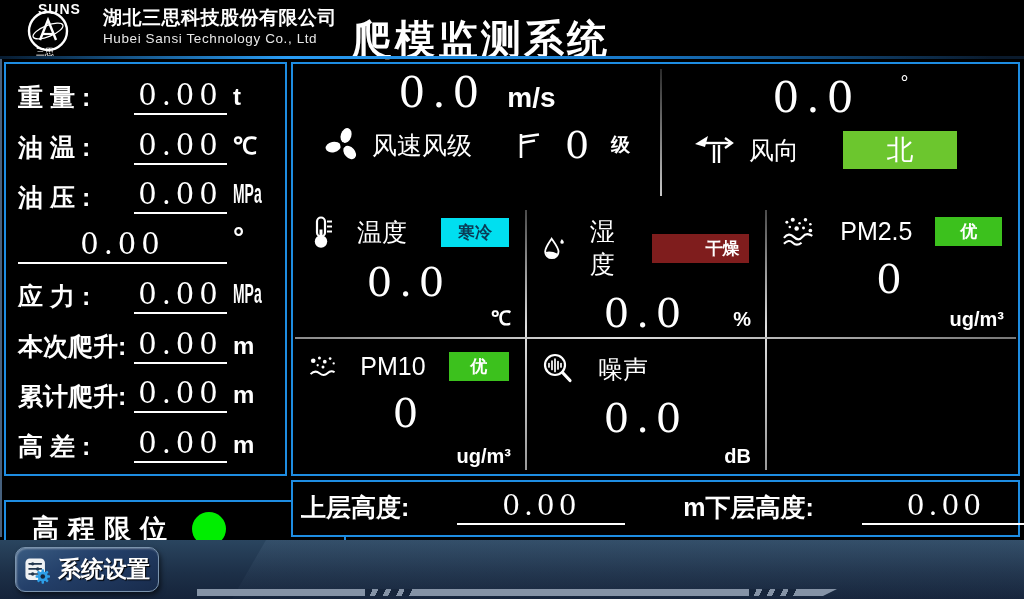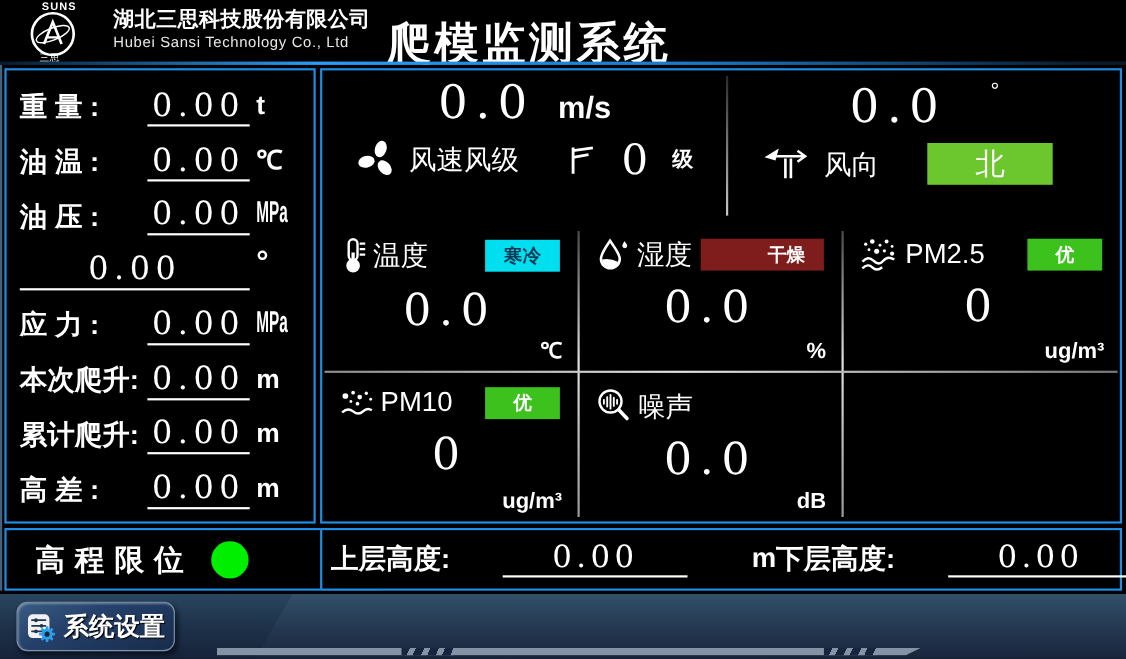--- a/index.html
+++ b/index.html
@@ -3,35 +3,35 @@
 <meta charset="utf-8">
 <style>
   html,body { margin:0; padding:0; background:#000; }
   .screen {
     position:relative; width:1024px; height:599px; background:#000;
     font-family:"Liberation Sans", sans-serif; color:#fff; overflow:hidden;
     -webkit-user-select:none; user-select:none;
   }
   
   .header { position:absolute; left:0; top:0; width:1024px; height:56px; background:#000; }
-  .logo-suns { position:absolute; left:38px; top:1px; font-size:10px; font-weight:bold; letter-spacing:1px; }
+  .logo-suns { position:absolute; left:38px; top:1px; font-size:14px; font-weight:bold; letter-spacing:1px; }
   .logo-circle { position:absolute; left:26px; top:9px; width:44px; height:44px; }
   .logo-sansi { position:absolute; left:36px; top:46px; font-size:9px; }
   .company-cn { position:absolute; left:103px; top:5px; font-size:19px; font-weight:bold; letter-spacing:0.5px; }
   .company-en { position:absolute; left:103px; top:31px; font-size:13.5px; color:#e8e8e8; letter-spacing:0.6px; }
   .page-title { position:absolute; left:352px; top:12px; font-size:40px; font-weight:bold; letter-spacing:3px; }
   .timestamp { position:absolute; left:612px; top:15px; font-size:25px; font-weight:bold; letter-spacing:0.5px; }
   .header-divider { position:absolute; left:0; top:56px; width:1024px; height:3px;
     background:linear-gradient(90deg,#071b30 0%, #2a9df5 28%, #1878c8 62%, #0a1a2c 97%); }
   .bezel-line { position:absolute; left:0; top:59px; width:2px; height:478px; background:#4c6residual; background:#46617e; }
 
   
   .panel { position:absolute; background:#000; border:2px solid #1e8de2; box-sizing:border-box; }
   .left-main   { left:4px;   top:62px;  width:283px; height:414px; display:flex; flex-direction:column; justify-content:space-around; padding:4px 10px 8px 12px; }
-  .left-bottom { left:4px;   top:480px; width:342px; height:57px;  display:flex; align-items:center; }
+  .left-bottom { left:4px;   top:500px; width:342px; height:57px;  display:flex; align-items:center; }
   .right-main  { left:291px; top:62px;  width:729px; height:414px; }
   .right-bottom{ left:291px; top:480px; width:729px; height:57px;  display:flex; align-items:center; justify-content:space-around; padding:0 8px; }
 
   
   .m-row { display:flex; align-items:flex-end; height:44px; }
   .m-label { width:116px; font-size:25px; font-weight:bold; white-space:nowrap; line-height:1.1; padding-bottom:3px; }
   .m-value { flex:1; border-bottom:2px solid #fff; text-align:center;
     font-family:"DejaVu Serif", serif; font-size:29px; letter-spacing:5px; line-height:1; padding-bottom:3px; }
   .m-unit { width:42px; padding-left:6px; padding-bottom:4px; font-size:24px; font-weight:bold; white-space:nowrap; }
   .m-unit.condensed span { display:inline-block; transform:scaleX(0.58) scaleY(1.15); transform-origin:left bottom; }
@@ -55,21 +55,21 @@
   .dir-badge { display:inline-block; width:114px; height:38px; line-height:38px; text-align:center;
     font-size:27px; margin-left:34px; color:#fff; }
 
   
   .gv { position:absolute; width:2px; background:linear-gradient(180deg,#4a4a4a,#e0e0e0 45%,#9a9a9a); }
   .gv1 { left:232px; top:146px; height:260px; }
   .gv2 { left:472px; top:146px; height:260px; }
   .gh  { position:absolute; left:2px; top:273px; width:721px; height:2px;
     background:linear-gradient(90deg,#8a8a8a,#e0e0e0 45%,#777); }
   .cell { position:absolute; height:133px; }
-  .cell-head { display:flex; align-items:center; padding:13px 16px 0 14px; gap:5px; }
+  .cell-head { display:flex; align-items:center; padding:13px 16px 0 14px; gap:23px; }
   .cell-label { font-size:25px; }
   .cell-badge { margin-left:auto; width:68px; height:29px; line-height:29px; text-align:center;
     font-size:17px; font-weight:bold; }
   .cell-value { text-align:center; font-family:"DejaVu Serif", serif; font-size:40px; letter-spacing:7px; margin-top:12px; line-height:1; }
   .cell-unit { position:absolute; right:14px; bottom:4px; font-size:20px; font-weight:bold; }
 
   
   .el-label { font-size:27px; font-weight:bold; letter-spacing:9px; padding-left:26px; white-space:nowrap; }
   .el-indicator { width:34px; height:34px; border-radius:50%; margin-left:16px; }
   .h-group { display:flex; align-items:center;gap:48px; }

